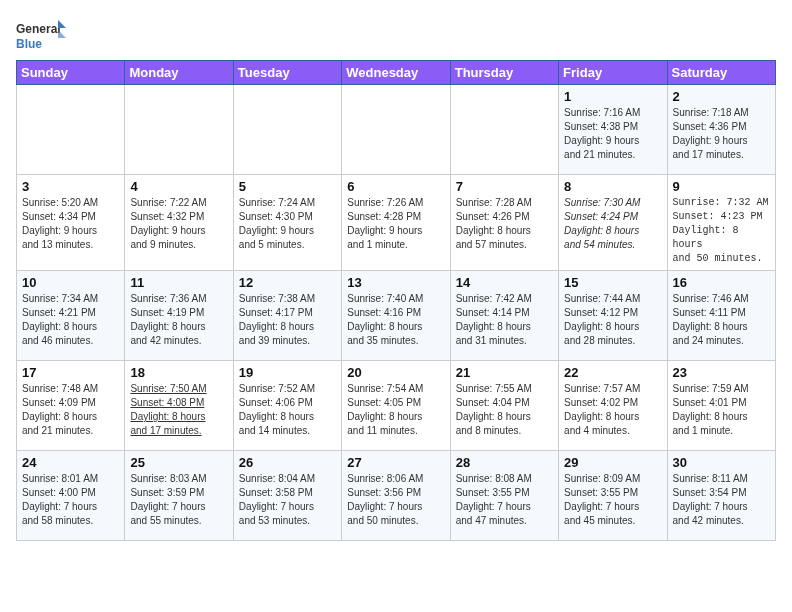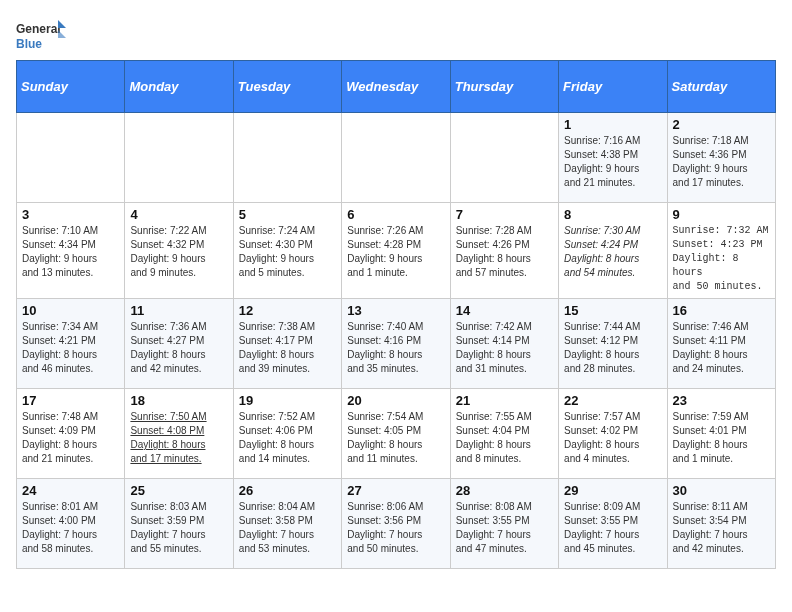--- a/index.html
+++ b/index.html
@@ -32,28 +32,27 @@
     .calendar-subtitle {
       font-size: 16px;
       color: #444;
     }
     table {
       width: 100%;
       border-collapse: collapse;
       table-layout: fixed;
     }
     thead th {
-      background: #3b82f6;
+      background: #8b5cf6;
       color: #fff;
       font-size: 13px;
       font-weight: bold;
-      padding: 18px 4px;
+      padding: 4px 4px;
       text-align: left;
       border: 1px solid #2e62a0;
-      font-style: italic;
     }
     tbody tr {
       vertical-align: top;
     }
     tbody td {
       border: 1px solid #ccc;
       padding: 4px 5px;
       font-size: 11px;
       color: #333;
       height: 90px;
@@ -126,21 +125,21 @@
           <span class="day-num">2</span>
           <div class="day-info" style="white-space: pre-line;">Sunrise: 7:18 AM
 Sunset: 4:36 PM
 Daylight: 9 hours
 and 17 minutes.</div>
         </td>
       </tr>
       <tr>
         <td>
           <span class="day-num">3</span>
-          <div class="day-info" style="white-space: pre-line;">Sunrise: 7:10 AM
+          <div class="day-info" style="white-space: pre-line;">Sunrise: 5:20 AM
 Sunset: 4:34 PM
 Daylight: 9 hours
 and 13 minutes.</div>
         </td>
         <td>
           <span class="day-num">4</span>
           <div class="day-info" style="white-space: pre-line;">Sunrise: 7:22 AM
 Sunset: 4:32 PM
 Daylight: 9 hours
 and 9 minutes.</div>
@@ -185,21 +184,21 @@
         <td>
           <span class="day-num">10</span>
           <div class="day-info" style="white-space: pre-line;">Sunrise: 7:34 AM
 Sunset: 4:21 PM
 Daylight: 8 hours
 and 46 minutes.</div>
         </td>
         <td>
           <span class="day-num">11</span>
           <div class="day-info" style="white-space: pre-line;">Sunrise: 7:36 AM
-Sunset: 4:27 PM
+Sunset: 4:19 PM
 Daylight: 8 hours
 and 42 minutes.</div>
         </td>
         <td>
           <span class="day-num">12</span>
           <div class="day-info" style="white-space: pre-line;">Sunrise: 7:38 AM
 Sunset: 4:17 PM
 Daylight: 8 hours
 and 39 minutes.</div>
         </td>

